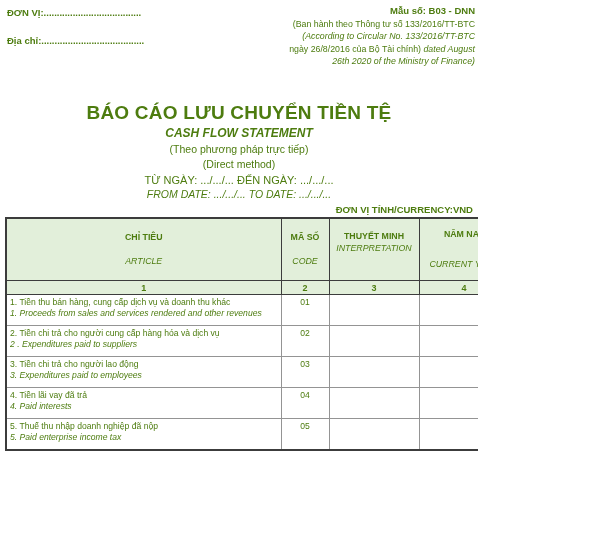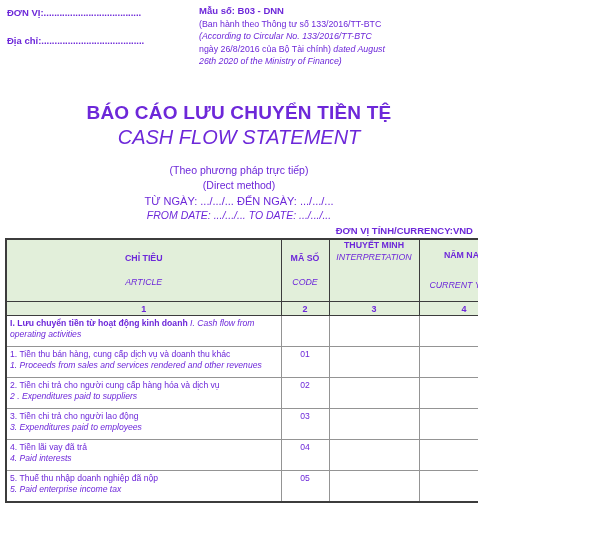--- a/index.html
+++ b/index.html
@@ -1,48 +1,48 @@
 <!DOCTYPE html>
 <html><head>
 <meta charset="utf-8">
 <style>
   html,body { margin:0; padding:0; background:#ffffff; }
   .page {
     position:relative; width:478px; height:534px; overflow:hidden;
-    background:#fff; color:#6d28d9;
+    background:#fff; color:#4d7c0f;
     font-family:"Liberation Sans", sans-serif;
   }
   
   .topbar { display:flex; justify-content:space-between; align-items:flex-start;
             padding:5px 3px 0 7px; height:88px; box-sizing:border-box; }
   .unit-block { font-weight:bold; font-size:9.5px; padding-top:2px; }
   .unit-line { white-space:nowrap; }
   .unit-line + .unit-line { margin-top:17px; }
-  .form-block { text-align:left; font-size:8.8px; line-height:12.6px; width:276px; }
+  .form-block { text-align:right; font-size:8.8px; line-height:12.6px; width:276px; }
   .fb-bold { font-weight:bold; font-size:9.5px; }
   .fb-bolditalic { font-weight:bold; font-style:italic; }
   .fb-italic { font-style:italic; }
   
   .title-area { text-align:center; margin-top:14px; }
   .main-title { font-size:19px; font-weight:bold; margin:0; letter-spacing:0.2px; }
-  .sub-title  { font-size:20px; font-style:italic; font-weight:normal; margin:2px 0 15px; }
+  .sub-title  { font-size:12px; font-style:italic; font-weight:bold; margin:2px 0 3px; }
   .method-vi, .method-en { font-size:10.5px; margin:1px 0 3px; }
   .date-vi { font-size:11px; margin:4px 0 0; }
   .date-en { font-size:10.5px; font-style:italic; margin:2px 8px 0; }
   .currency-line { text-align:right; font-weight:bold; font-size:9.5px;
                    padding-right:5px; margin-top:4px; }
   
   table.cf { border-collapse:collapse; table-layout:fixed; width:593px;
              margin:2px 0 0 5px; font-size:8.6px; border:2px solid #3c3c3c; }
   thead th, thead td { background:#e2efda; border:1px solid #3c3c3c; padding:0; }
   thead th { height:61px; font-weight:normal; }
   .hcell { display:flex; flex-direction:column; align-items:center; height:61px;
            font-size:8.8px; line-height:11.5px; text-align:center; }
   .hcell.spread { justify-content:space-evenly; }
-  .hcell.top-align { justify-content:flex-start; padding-top:0; box-sizing:border-box; }
+  .hcell.top-align { justify-content:flex-start; padding-top:12px; box-sizing:border-box; }
   .hcell.middle { justify-content:center;gap:19px; }
   .h-vi { font-weight:bold; }
   .h-en { font-style:italic; }
   .num-row td { height:13px; text-align:center; font-weight:bold; font-size:9px; }
   tbody tr { height:31px; }
   tbody td { border:1px solid #949494; vertical-align:top; padding:2px 3px;
              line-height:10.8px; background:#fff; }
   tbody td.code { text-align:center; }
   .article .en { font-style:italic; }
   .article.section .vi { font-weight:bold; }
@@ -122,27 +122,20 @@
       <tr class="num-row">
         <td>1</td>
         <td>2</td>
         <td>3</td>
         <td>4</td>
         <td>5</td>
       </tr>
     </thead>
     <tbody>
         <tr>
-          <td class="article section"><span class="vi">I. Lưu chuyển tiền từ hoạt động kinh doanh</span> <span class="en">I. Cash flow from operating activities</span></td>
-          <td class="code"></td>
-          <td></td>
-          <td></td>
-          <td></td>
-        </tr>
-        <tr>
           <td class="article item">
             <span class="vi block">1. Tiền thu bán hàng, cung cấp dịch vụ và doanh thu khác</span>
             <span class="en block">1. Proceeds from sales and services rendered and other revenues</span>
           </td>
           <td class="code">01</td>
           <td></td>
           <td></td>
           <td></td>
         </tr>
         <tr>

